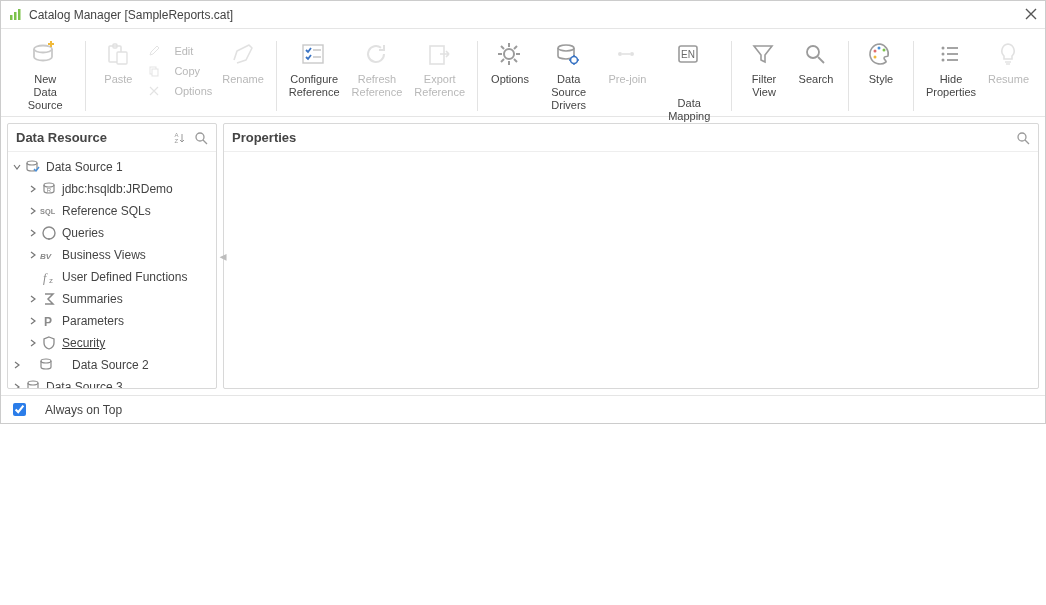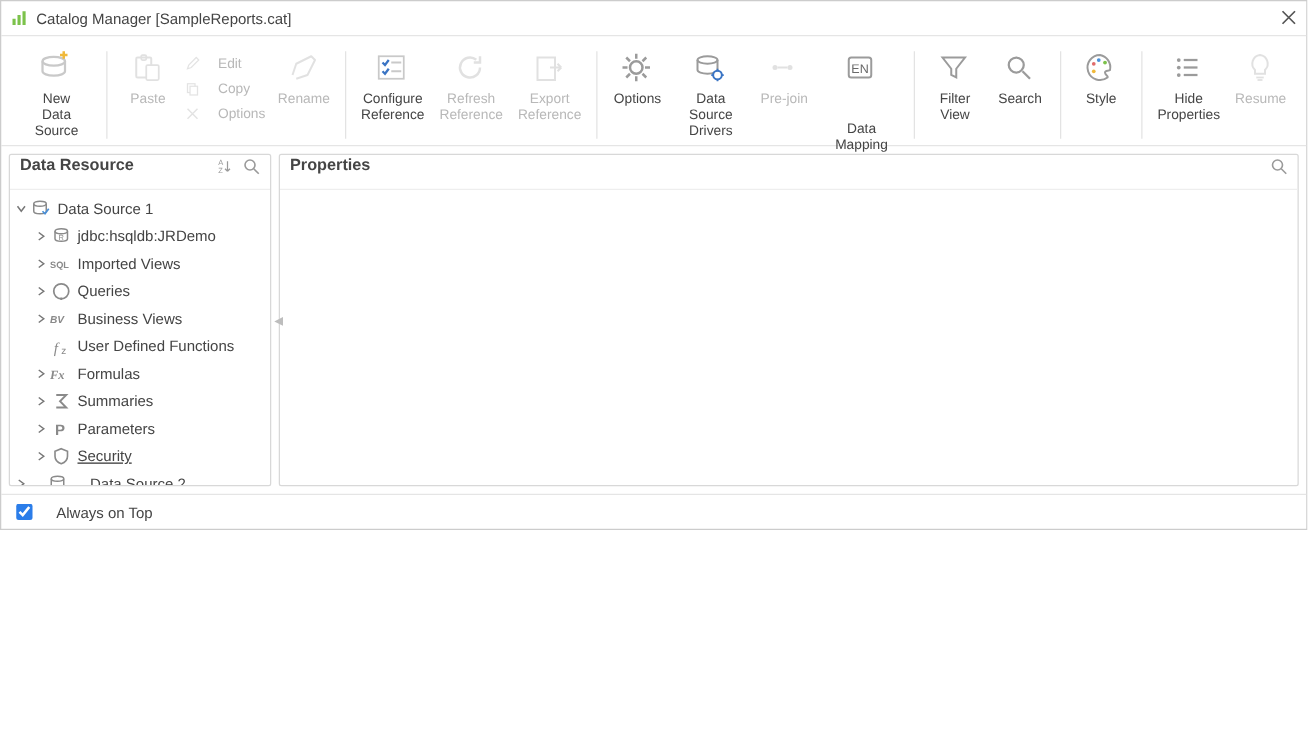--- a/index.html
+++ b/index.html
@@ -107,21 +107,21 @@
     border-radius: 2px;
     display: flex;
     flex-direction: column;
     background: #fff;
     min-height: 0;
   }
   .panel.left { width: 210px; flex: 0 0 210px; }
   .panel.right { flex: 1; position: relative; }
   .panel-header {
     display: flex;
-    align-items: flex-start;
+    align-items: center;
     height: 28px;
     padding: 0 6px 0 8px;
     border-bottom: 1px solid #eee;
   }
   .panel-title {
     flex: 1;
     font-weight: 600;
     font-size: 13px;
     color: #454545;
   }
@@ -501,21 +501,21 @@
           <span class="twisty">
               <svg width="10" height="10" viewBox="0 0 10 10">
                 <path d="M3 2l4 3-4 3" fill="none" stroke="#777" stroke-width="1.2"></path>
               </svg>
             </span>
           <span class="node-icon">
             <svg width="22" height="16" viewBox="0 0 22 16">
                 <text x="0" y="12" font-size="9" font-weight="bold" fill="#8a8a8a" font-family="sans-serif">SQL</text>
               </svg>
           </span>
-          <span class="node-label">Imported Views</span>
+          <span class="node-label">Reference SQLs</span>
         </div>
 
         <div class="tree-row" style="padding-left:18px;">
           <span class="twisty">
               <svg width="10" height="10" viewBox="0 0 10 10">
                 <path d="M3 2l4 3-4 3" fill="none" stroke="#777" stroke-width="1.2"></path>
               </svg>
             </span>
           <span class="node-icon">
             <svg width="16" height="16" viewBox="0 0 16 16">
@@ -544,33 +544,20 @@
           <span class="twisty blank"></span>
           <span class="node-icon">
             <svg width="16" height="16" viewBox="0 0 16 16">
                 <text x="2" y="13" font-size="12" font-style="italic" fill="#8a8a8a" font-family="serif">f</text>
                 <text x="8" y="14" font-size="8" fill="#8a8a8a" font-family="sans-serif">z</text>
               </svg>
           </span>
           <span class="node-label">User Defined Functions</span>
         </div>
 
-        <div class="tree-row" style="padding-left:18px;">
-          <span class="twisty">
-              <svg width="10" height="10" viewBox="0 0 10 10">
-                <path d="M3 2l4 3-4 3" fill="none" stroke="#777" stroke-width="1.2"></path>
-              </svg>
-            </span>
-          <span class="node-icon">
-            <svg width="18" height="16" viewBox="0 0 18 16">
-                <text x="0" y="12" font-size="10" font-style="italic" font-weight="bold" fill="#8a8a8a" font-family="serif">Fx</text>
-              </svg>
-          </span>
-          <span class="node-label">Formulas</span>
-        </div>
 
         <div class="tree-row" style="padding-left:18px;">
           <span class="twisty">
               <svg width="10" height="10" viewBox="0 0 10 10">
                 <path d="M3 2l4 3-4 3" fill="none" stroke="#777" stroke-width="1.2"></path>
               </svg>
             </span>
           <span class="node-icon">
             <svg width="16" height="16" viewBox="0 0 16 16">
                 <path d="M4 3h8l-5 5 5 5H4" fill="none" stroke="#8a8a8a" stroke-width="1.5"></path>

